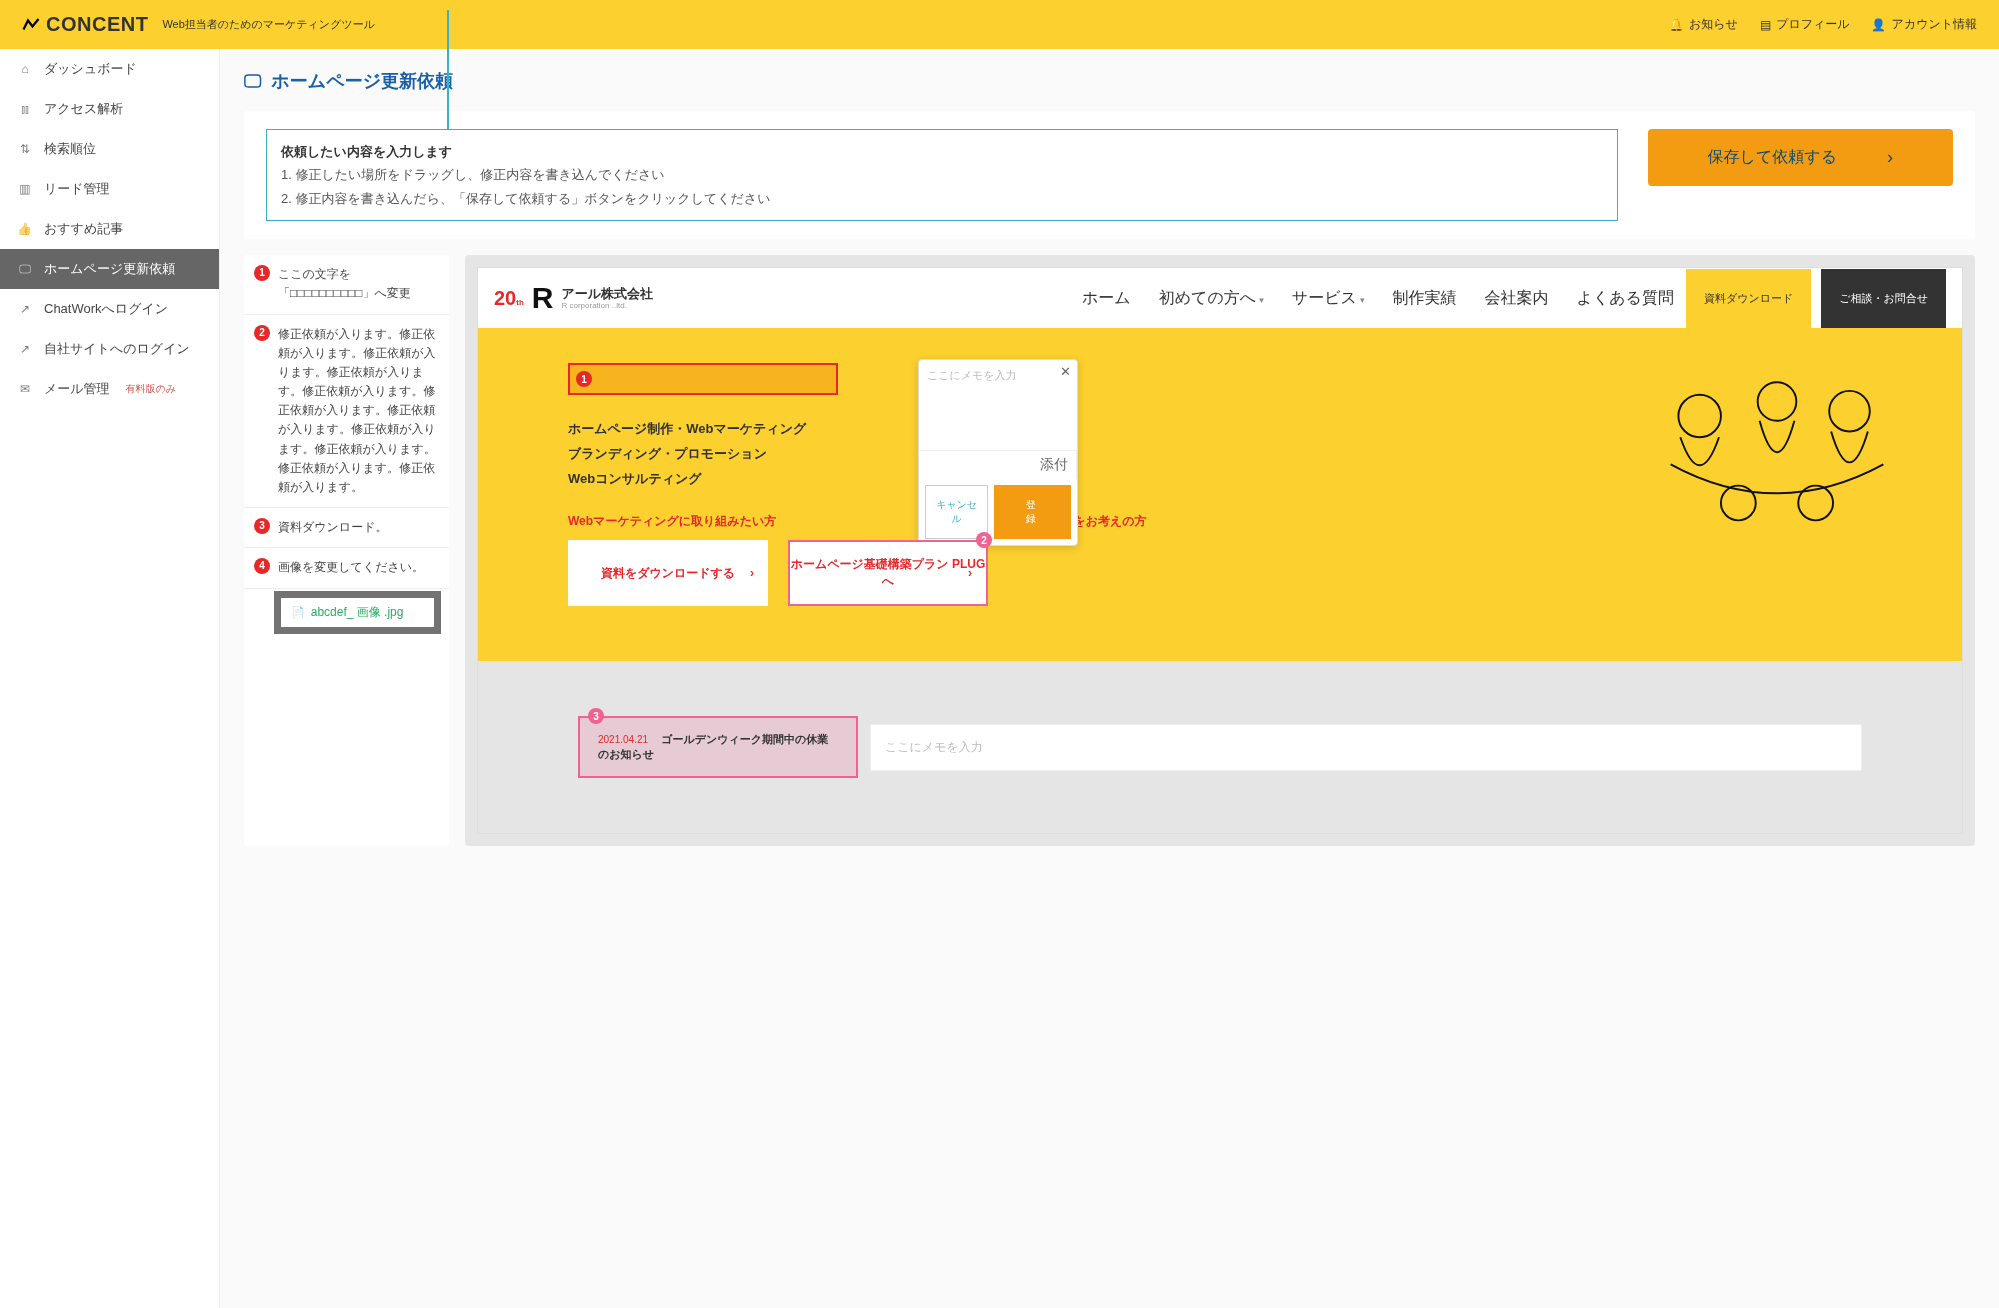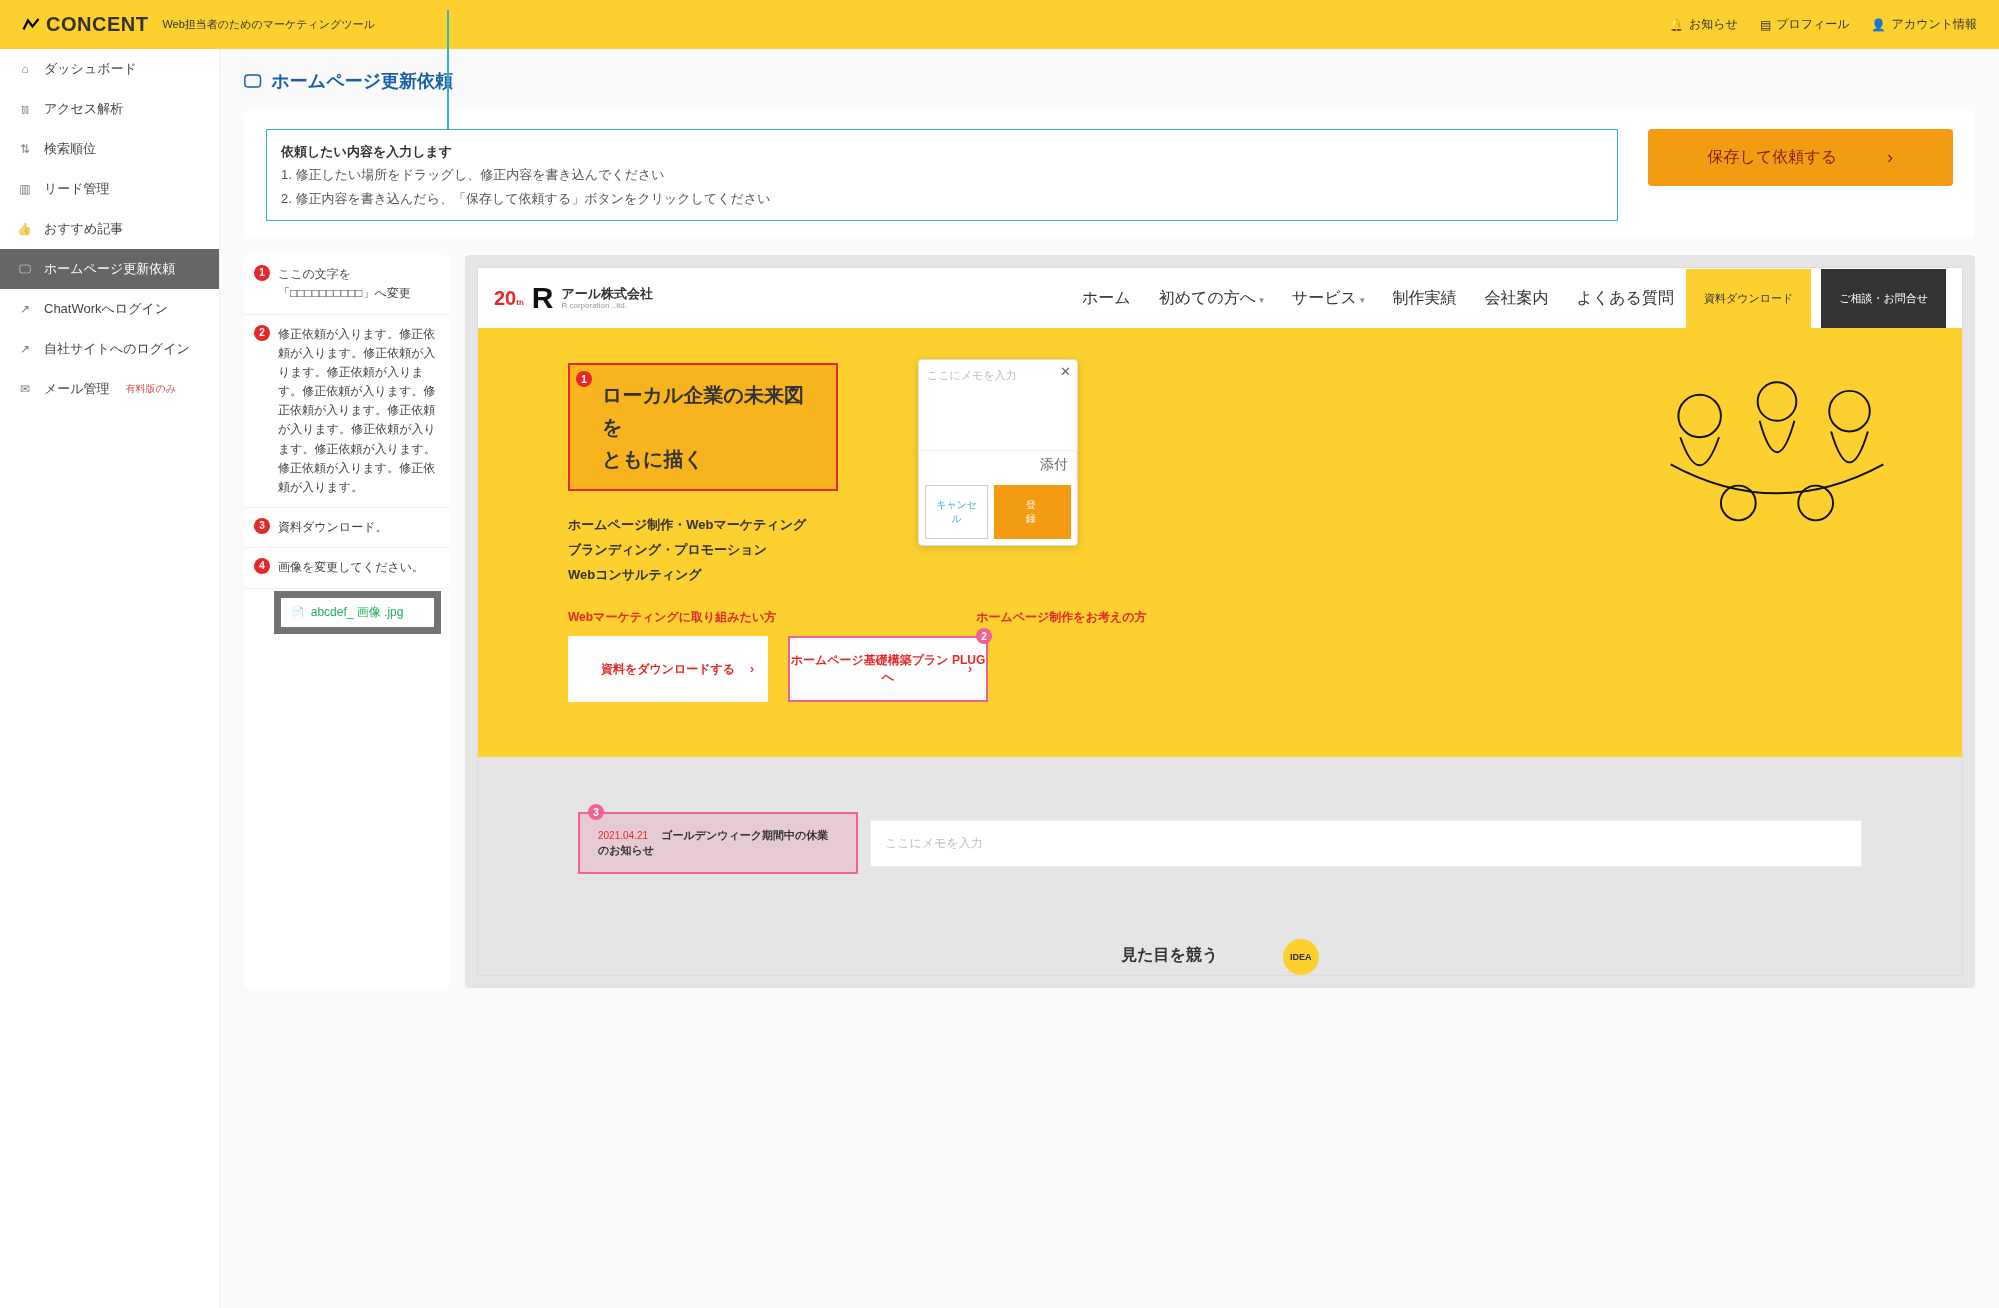--- a/index.html
+++ b/index.html
@@ -28,21 +28,21 @@
 .breadcrumb .active { color:#f39c12; font-weight:bold; }
 .bc-sep { margin:0 14px; }
 
 .card { background:#fff; border-radius:4px; padding:18px 22px; margin-bottom:16px; }
 
 .instruction-row { display:flex; gap:30px; align-items:flex-start; }
 .instruction-box { border:1.5px solid #3bb0c9; padding:10px 14px; font-size:13px; color:#555; line-height:1.8; flex:1; position:relative; }
 .instruction-box::before { content:""; position:absolute; left:180px; top:-120px; width:2px; height:120px; background:#3bb0c9; }
 .instruction-title { font-weight:bold; color:#333; }
 
-.submit-btn { background:#f39c12; color:#7f1d1d; border:none; border-radius:4px; padding:18px 60px; font-size:16px; cursor:pointer; display:flex; align-items:flex-start; gap:50px; }
+.submit-btn { background:#f39c12; color:#0c4a6e; border:none; border-radius:4px; padding:18px 60px; font-size:16px; cursor:pointer; display:flex; align-items:flex-start; gap:50px; }
 .submit-btn::after { content:"›"; font-size:18px; }
 
 .content-row { display:flex; gap:16px; }
 
 
 .annotations { width:205px; background:#fff; border-radius:4px; }
 .anno-item { padding:10px 12px 10px 10px; border-bottom:1px solid #eee; font-size:12px; line-height:1.6; display:flex; gap:8px; }
 .anno-num { background:#e62828; color:#fff; border-radius:50%; width:16px; height:16px; min-width:16px; display:flex; align-items:center; justify-content:center; font-size:10px; font-weight:bold; }
 .anno-text { flex:1; color:#444; }
 .anno-file { color:#27ae60; font-size:12px; padding:6px 10px; display:flex; align-items:center; gap:6px; border:7px solid #737373; margin:2px 8px 10px 30px; }
@@ -225,21 +225,20 @@
               <span class="pv-nav-item">よくある質問</span>
             </div>
             <div class="pv-cta1">資料ダウンロード</div>
             <div class="pv-cta2">ご相談・お問合せ</div>
           </div>
 
           <div class="hero">
             <div style="position:relative;">
               <div class="hero-box">
                 <span class="anno-num">1</span>
-                <div class="hero-h1"><span>ローカル企業の未来図を</span><br><span>ともに描く</span></div>
               </div>
 
               <div class="memo">
                 <span class="memo-close">✕</span>
                 <div class="memo-body">ここにメモを入力</div>
                 <div class="memo-foot">
                     <span class="memo-attach">添付</span>
                   </div>
                 <div class="memo-actions">
                   <button class="memo-cancel">キャンセル</button>
@@ -287,21 +286,17 @@
             <div class="news-row">
               <div class="news-item">
                 <span class="anno-num">3</span>
                 <span class="news-date">2021.04.21</span>
                 <strong>ゴールデンウィーク期間中の休業のお知らせ</strong>
               </div>
               <div class="news-memo">ここにメモを入力</div>
             </div>
           </div>
 
-          <div class="footer-band">
-            <span>見た目を競う</span>
-            <span class="idea-badge">IDEA</span>
-          </div>
         </div>
       </div>
     </div>
   </div>
 </div>
 
 </body></html>

